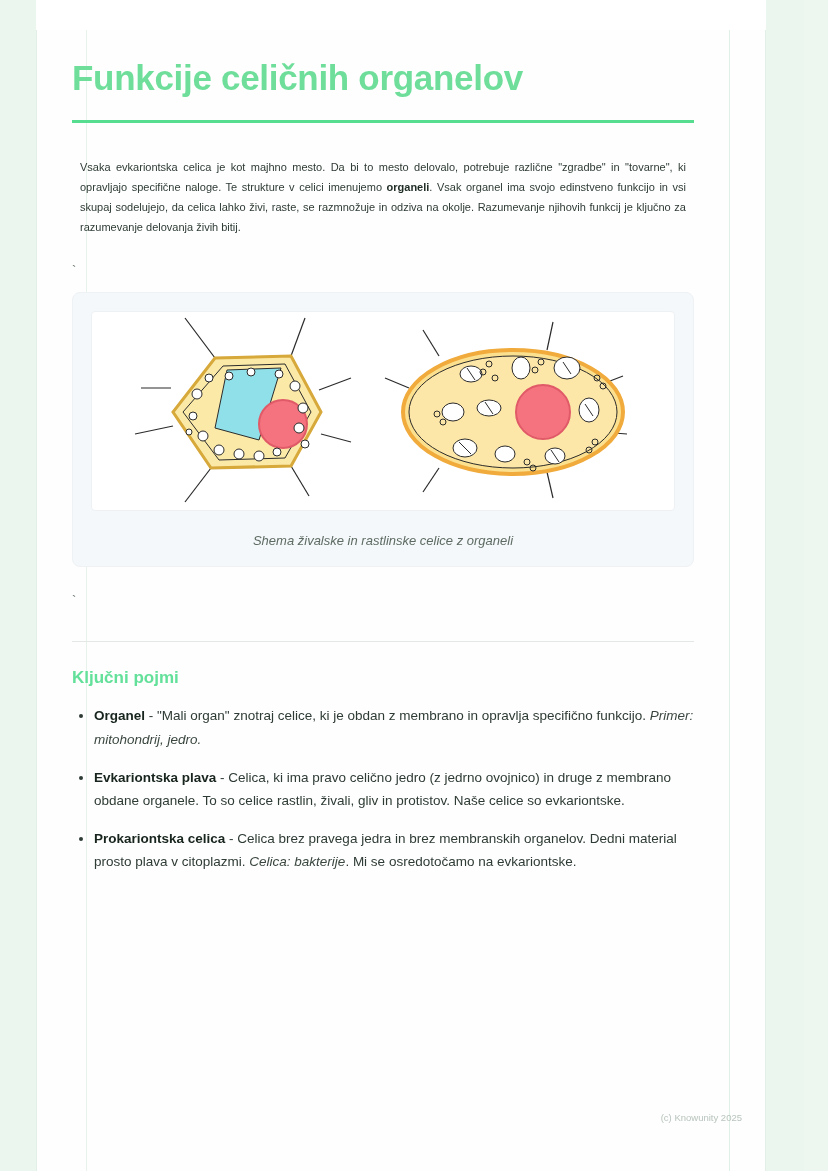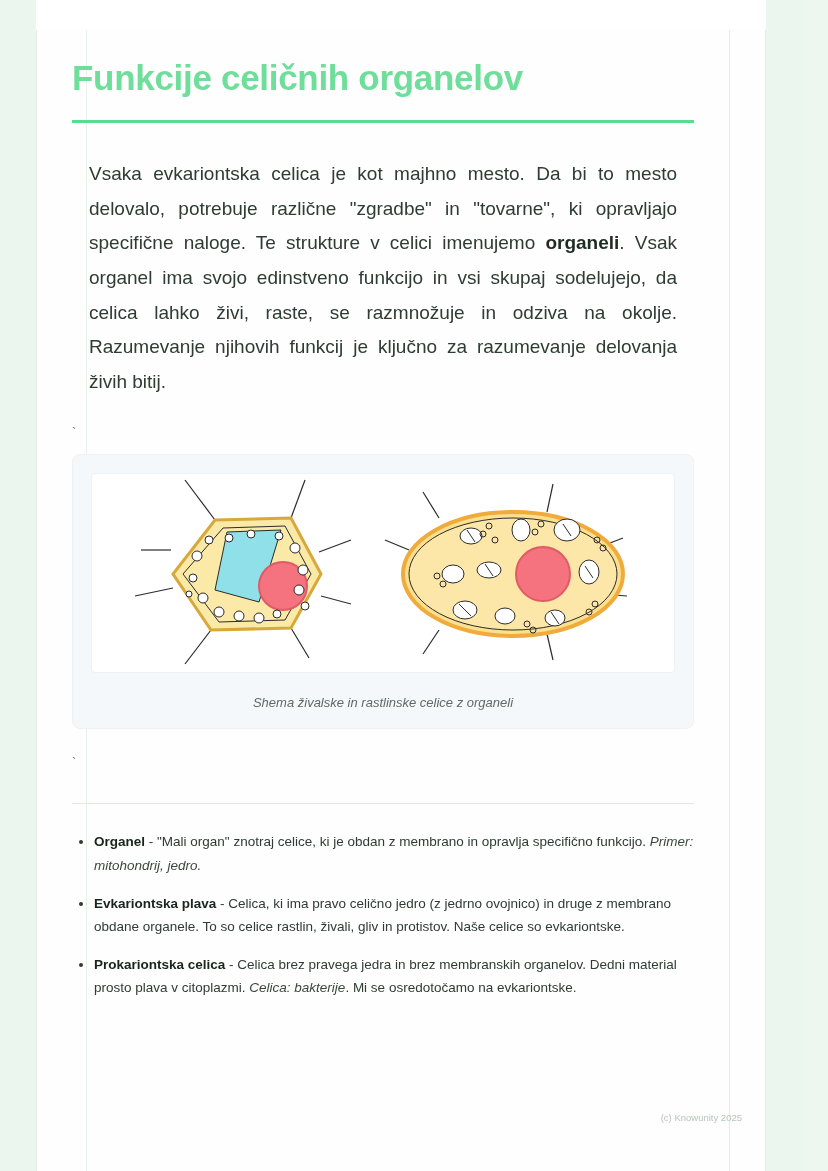--- a/index.html
+++ b/index.html
@@ -71,25 +71,25 @@
   }
   h2.section {
     font-size: 17px;
     font-weight: bold;
     color: #8ee8b0;
     margin: 0 0 16px 0;
   }
   h2.section.strong { color: #63e09a; }
 
   p.body {
-    font-size: 19px;
+    font-size: 11px;
     line-height: 1.82;
     color: #2f3b35;
     text-align: justify;
-    margin: 17px;
+    margin: 8px;
   }
   p.body b { font-weight: bold; color: #1f2b25; }
 
   .tick {
     font-size: 13px;
     color: #6b7a70;
     margin: 26px 0 0 0;
     height: 14px;
   }
 
@@ -259,20 +259,21 @@
           </g>
         </svg>
       </div>
       <div class="figure-caption">Shema živalske in rastlinske celice z organeli</div>
     </div>
 
     <p class="tick">`</p>
 
     <hr class="divider">
 
+    <h2 class="section strong">Ključni pojmi</h2>
 
     <ul class="terms">
       <li>
         <b>Organel</b><span> - "Mali organ" znotraj celice, ki je obdan z membrano in opravlja specifično funkcijo. </span><i>Primer: mitohondrij, jedro.</i>
       </li>
       <li>
         <b>Evkariontska plava</b><span> - Celica, ki ima pravo celično jedro (z jedrno ovojnico) in druge z membrano obdane organele. To so celice rastlin, živali, gliv in protistov. Naše celice so evkariontske.</span>
       </li>
       <li>
         <b>Prokariontska celica</b><span> - Celica brez pravega jedra in brez membranskih organelov. Dedni material prosto plava v citoplazmi. </span><i>Celica: bakterije</i><span>. Mi se osredotočamo na evkariontske.</span>

